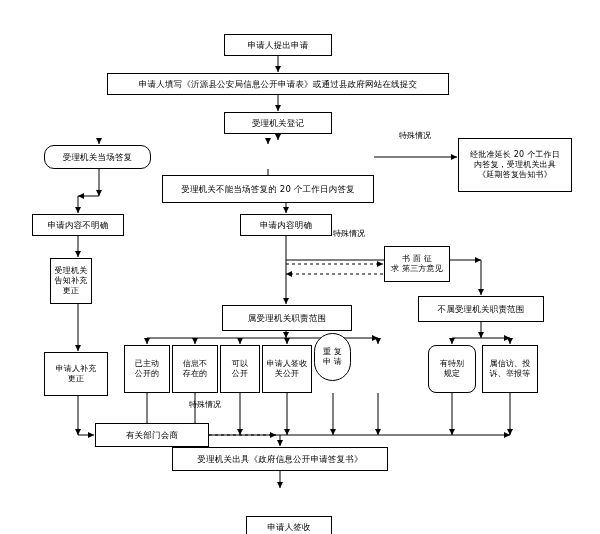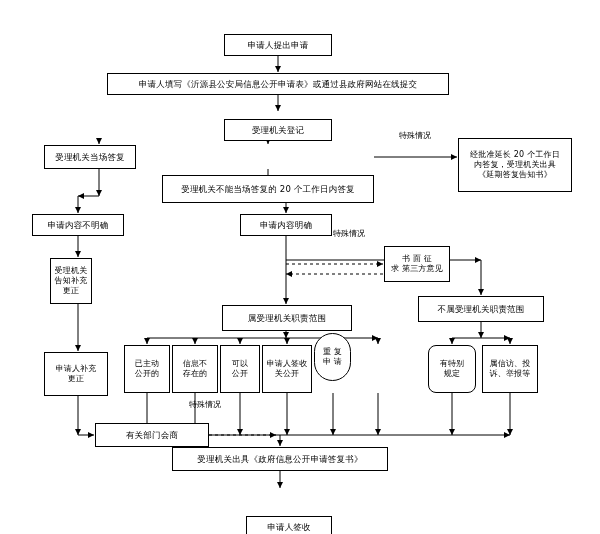--- a/index.html
+++ b/index.html
@@ -125,22 +125,22 @@
       <path d="M280,435 L280,446"></path>
 
       <path d="M209,435 L276,435" stroke-dasharray="3,3" marker-end=""></path>
 
       <path d="M280,471 L280,488"></path>
     </g>
   </svg>
 
   <div class="node" style="left:224px;top:34px;width:108px;height:22px;">申请人提出申请</div>
   <div class="node" style="left:107px;top:73px;width:342px;height:22px;">申请人填写《沂源县公安局信息公开申请表》或通过县政府网站在线提交</div>
-  <div class="node" style="left:224px;top:112px;width:108px;height:22px;margin-top:7px;">受理机关登记</div>
-  <div class="node" style="left:44px;top:145px;width:92px;height:24px;">受理机关当场答复</div>
+  <div class="node" style="left:224px;top:112px;width:108px;height:22px;">受理机关登记</div>
+  <div class="node" style="left:44px;top:145px;width:107px;height:24px;border-radius:10px;">受理机关当场答复</div>
   <div class="node" style="left:162px;top:145px;width:212px;height:28px;margin-top:30px;">受理机关不能当场答复的 20 个工作日内答复</div>
   <div class="node" style="left:458px;top:138px;width:114px;height:54px;font-size:8px;">经批准延长 20 个工作日
 内答复，受理机关出具
 《延期答复告知书》</div>
   <div class="node" style="left:32px;top:214px;width:92px;height:22px;">申请内容不明确</div>
   <div class="node" style="left:240px;top:214px;width:92px;height:22px;">申请内容明确</div>
   <div class="node" style="left:384px;top:246px;width:66px;height:36px;font-size:8px;">书 面 征
 求 第三方意见</div>
   <div class="node" style="left:50px;top:258px;width:42px;height:46px;font-size:8px;">受理机关
 告知补充

